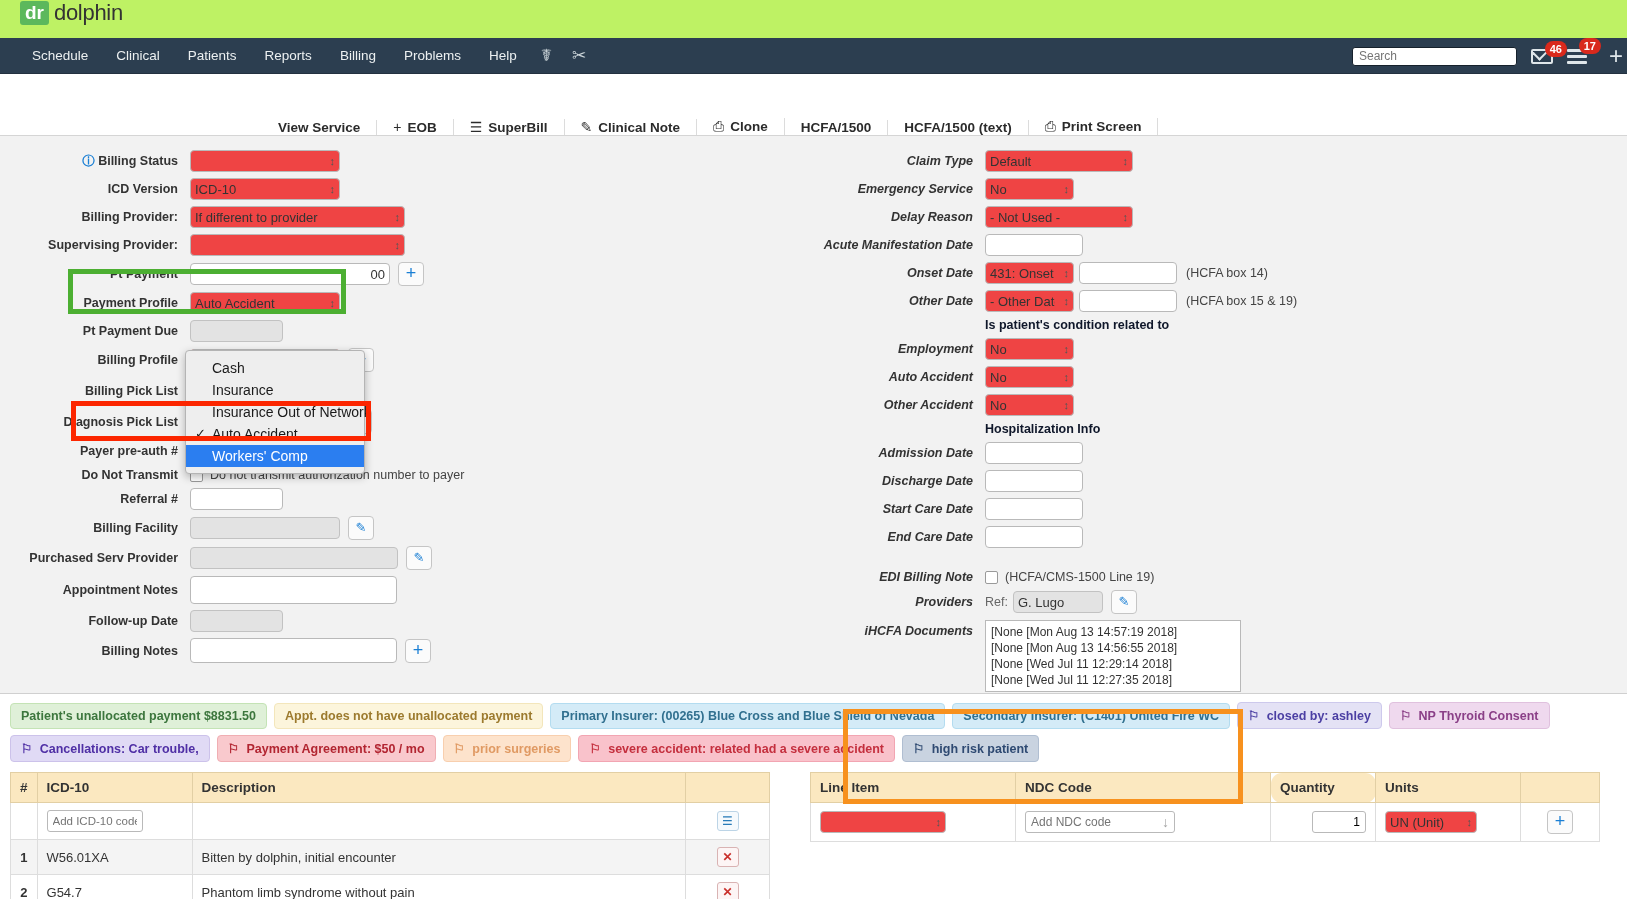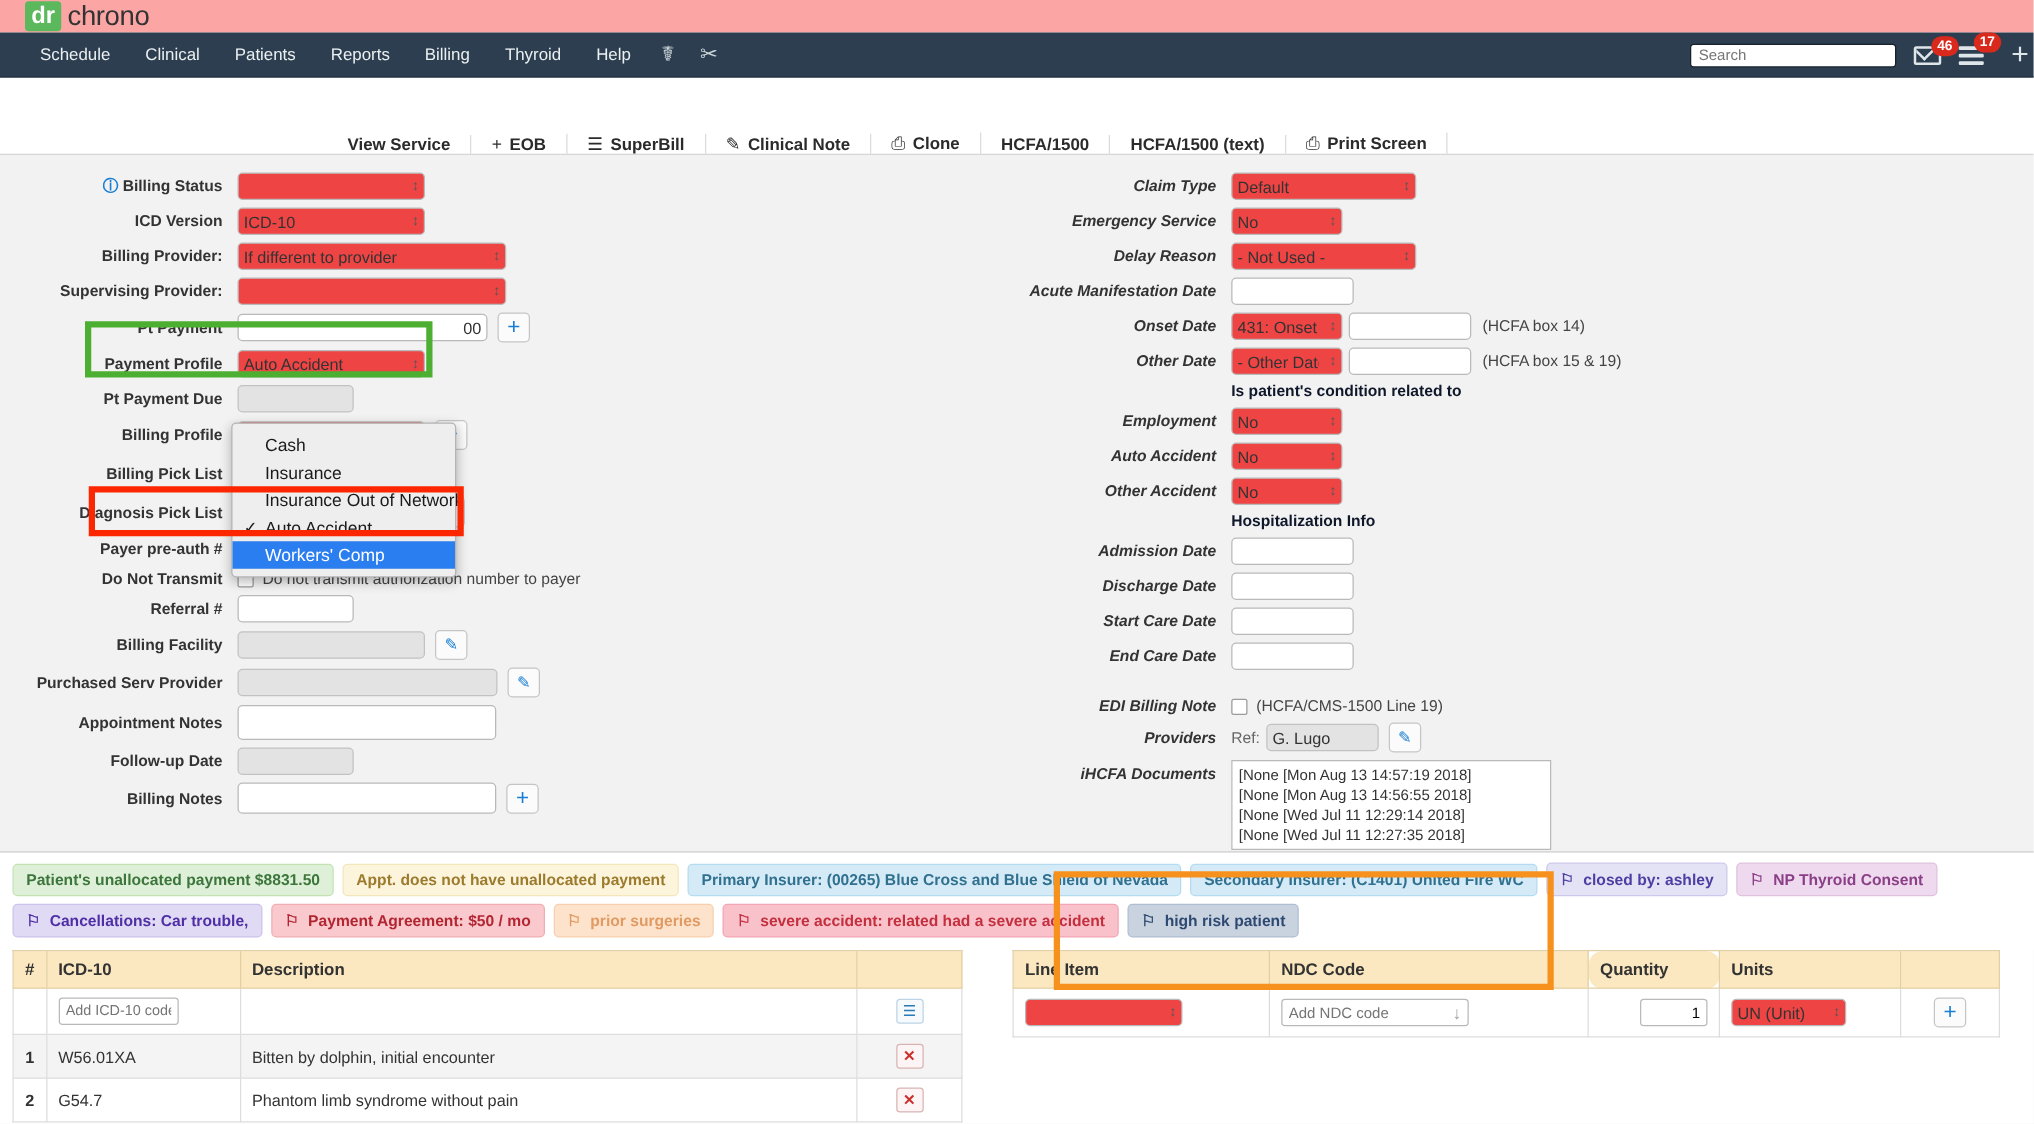--- a/index.html
+++ b/index.html
@@ -8,21 +8,21 @@
     width: 1627px; height: 899px;
     font-family: "Liberation Sans", sans-serif;
     font-size: 13px;
     color: #333;
     background: #ffffff;
     overflow: hidden;
     position: relative;
   }
 
   
-  .logobar { height: 26px; background:#fca5a5; position:relative; }
+  .logobar { height: 38px; background:#bef264; position:relative; }
   .logo { position:absolute; left:20px; top:0px; display:flex; align-items:center; }
   .logo-dr {
     background:#5cb85c; color:#fff; font-weight:bold; font-size:19px;
     padding:1px 5px 2px 5px; border-radius:3px; line-height:21px;
     font-family:"Liberation Sans", sans-serif;
   }
   .logo-chrono { color:#333; font-size:22px; margin-left:5px; letter-spacing:-0.3px; }
 
   
   .navbar {
@@ -189,32 +189,32 @@
   }
   .qty-input { width:54px; height:22px; font-size:12px; text-align:right; border:1px solid #b9b9b9; border-radius:3px; padding:1px 5px; }
   .td-cell-right { text-align:right; }
 </style>
 </head>
 <body>
 
 <div class="logobar">
   <div class="logo">
     <span class="logo-dr">dr</span>
-    <span class="logo-chrono">chrono</span>
+    <span class="logo-chrono">dolphin</span>
   </div>
 </div>
 
 <div class="navbar">
   <div class="nav-items">
     <div class="nav-item">Schedule</div>
     <div class="nav-item">Clinical</div>
     <div class="nav-item">Patients</div>
     <div class="nav-item">Reports</div>
     <div class="nav-item">Billing</div>
-    <div class="nav-item">Thyroid</div>
+    <div class="nav-item">Problems</div>
     <div class="nav-item">Help</div>
     <div class="nav-icon">☤</div>
     <div class="nav-icon">✂</div>
   </div>
   <div class="nav-right">
     <input class="search-box" placeholder="Search" style="">
     <div class="envelope-wrap">
       <div class="env-icon"></div>
       <span class="badge-count">46</span>
     </div>

